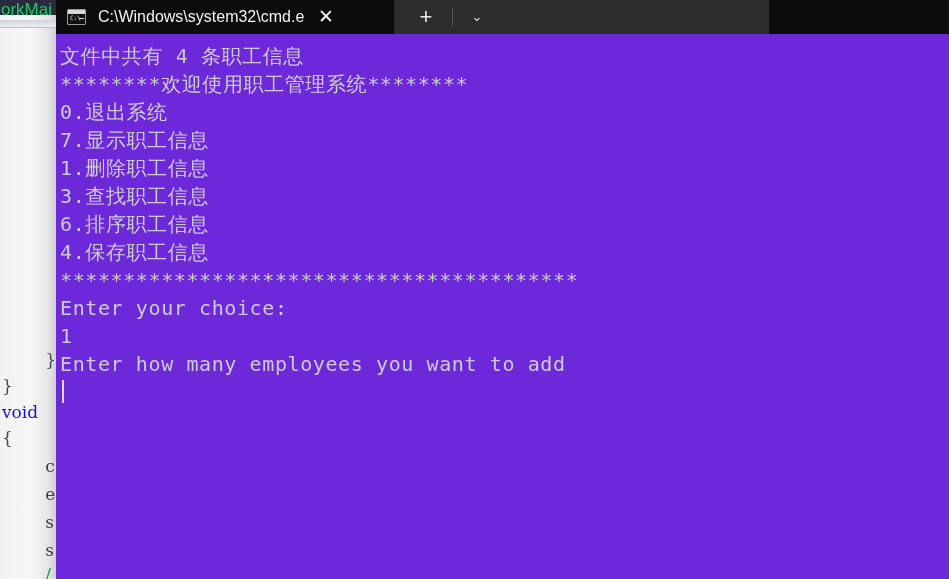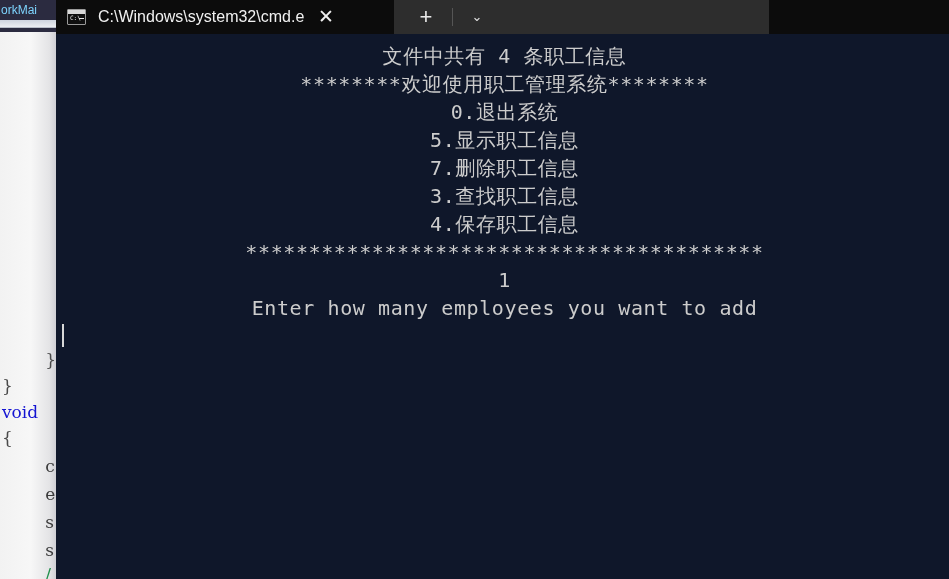--- a/index.html
+++ b/index.html
@@ -30,25 +30,25 @@
     width: 56px;
     height: 579px;
     background: linear-gradient(to right, #f2f2f2 0%, #f7f7f7 55%, #e4e4e6 88%, #cfcfd4 100%);
     overflow: hidden;
   }
   #bg-editor-titlebar {
     position: absolute;
     left: 0;
     top: 0;
     width: 56px;
-    height: 32px;
+    height: 15px;
     background: #2b2b40;
-    color: #7dd3fc;
-    font-family: "Liberation Sans", sans-serif;
-    font-size: 12px;
+    color: #22c55e;
+    font-family: "Liberation Sans", sans-serif;
+    font-size: 17px;
     line-height: 20px;
     overflow: hidden;
     white-space: nowrap;
     padding-left: 1px;
     box-sizing: border-box;
   }
   #bg-editor-tabstrip {
     position: absolute;
     left: 0;
     top: 20px;
@@ -198,24 +198,23 @@
     cursor: pointer;
   }
 
   
   #console {
     position: absolute;
     left: 0;
     top: 34px;
     width: 893px;
     height: 545px;
-    background: #0f172a;
+    background: #6d28d9;
     padding: 8px 0 0 4px;
     box-sizing: border-box;
-    text-align: center;
   }
   .term-line {
     font-family: "DejaVu Sans Mono", monospace;
     font-size: 20px;
     line-height: 28px;
     color: #cccccc;
     white-space: pre;
     letter-spacing: 0.6px;
     height: 28px;
   }
@@ -272,25 +271,27 @@
         <div id="tab-dropdown-button">⌄</div>
       </div>
 
     </div>
 
     <div id="console">
       <div id="console-lines">
           <div class="term-line">文件中共有 4 条职工信息</div>
           <div class="term-line">********欢迎使用职工管理系统********</div>
           <div class="term-line">0.退出系统</div>
-          <div class="term-line">5.显示职工信息</div>
-          <div class="term-line">7.删除职工信息</div>
+          <div class="term-line">7.显示职工信息</div>
+          <div class="term-line">1.删除职工信息</div>
           <div class="term-line">3.查找职工信息</div>
+          <div class="term-line">6.排序职工信息</div>
           <div class="term-line">4.保存职工信息</div>
           <div class="term-line">*****************************************</div>
+          <div class="term-line">Enter your choice:</div>
           <div class="term-line">1</div>
           <div class="term-line">Enter how many employees you want to add</div>
         </div>
       <div id="cursor-line">
         <span id="cursor"></span>
       </div>
     </div>
 
   </div>
 </div>

